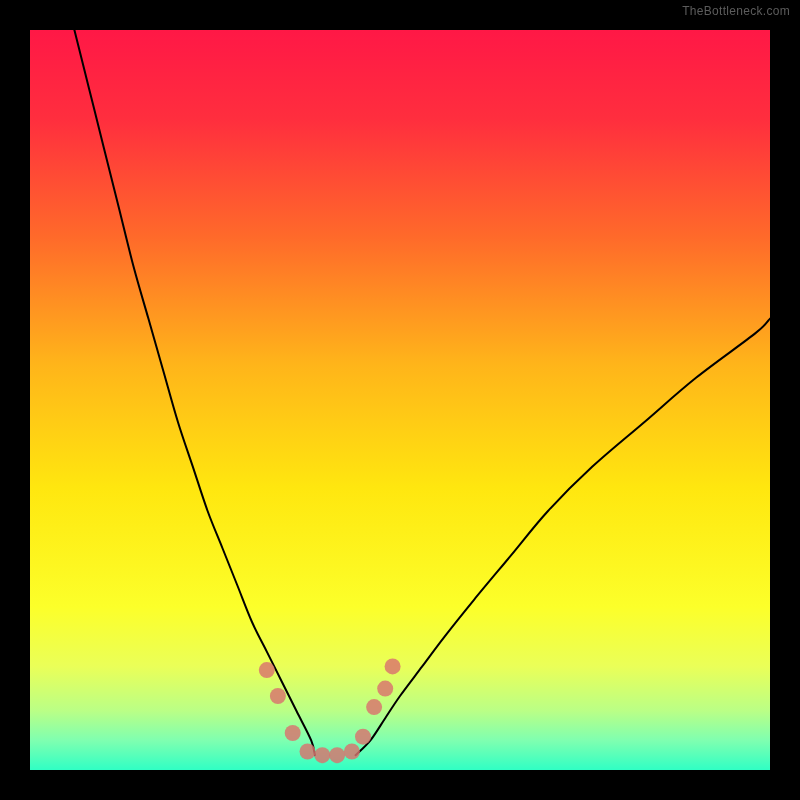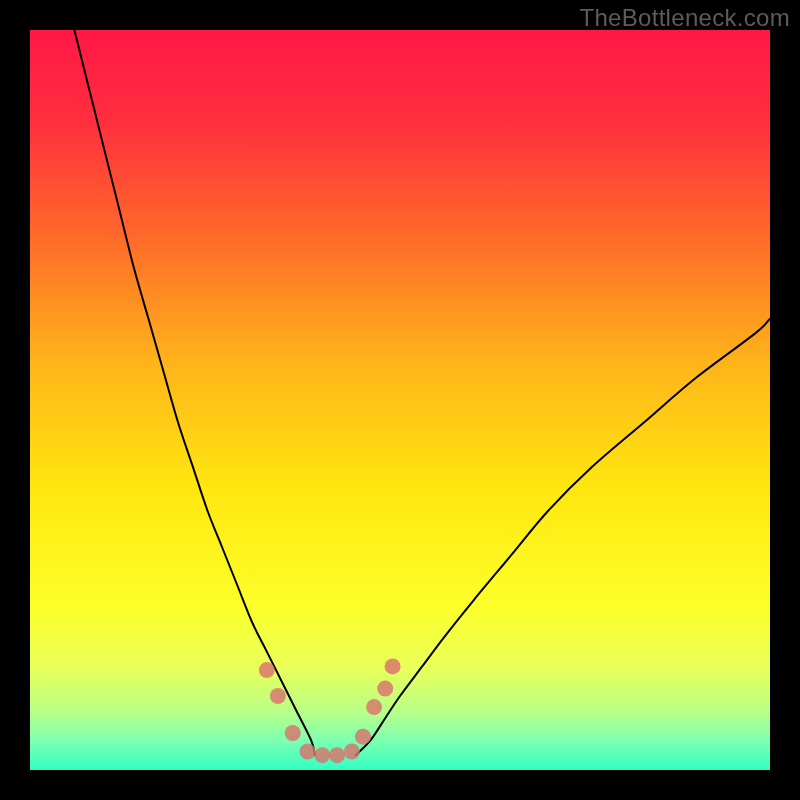--- a/index.html
+++ b/index.html
@@ -8,21 +8,21 @@
     width: 800px;
     height: 800px;
     background: #000;
     position: relative;
   }
   .watermark {
     position: absolute;
     top: 4px;
     right: 10px;
     font-family: Arial, Helvetica, sans-serif;
-    font-size: 24px;
+    font-size: 12px;
     font-weight: 500;
     color: #5c5c5c;
     letter-spacing: 0.3px;
     z-index: 10;
   }
   .plot {
     position: absolute;
     left: 30px;
     top: 30px;
     width: 740px;

